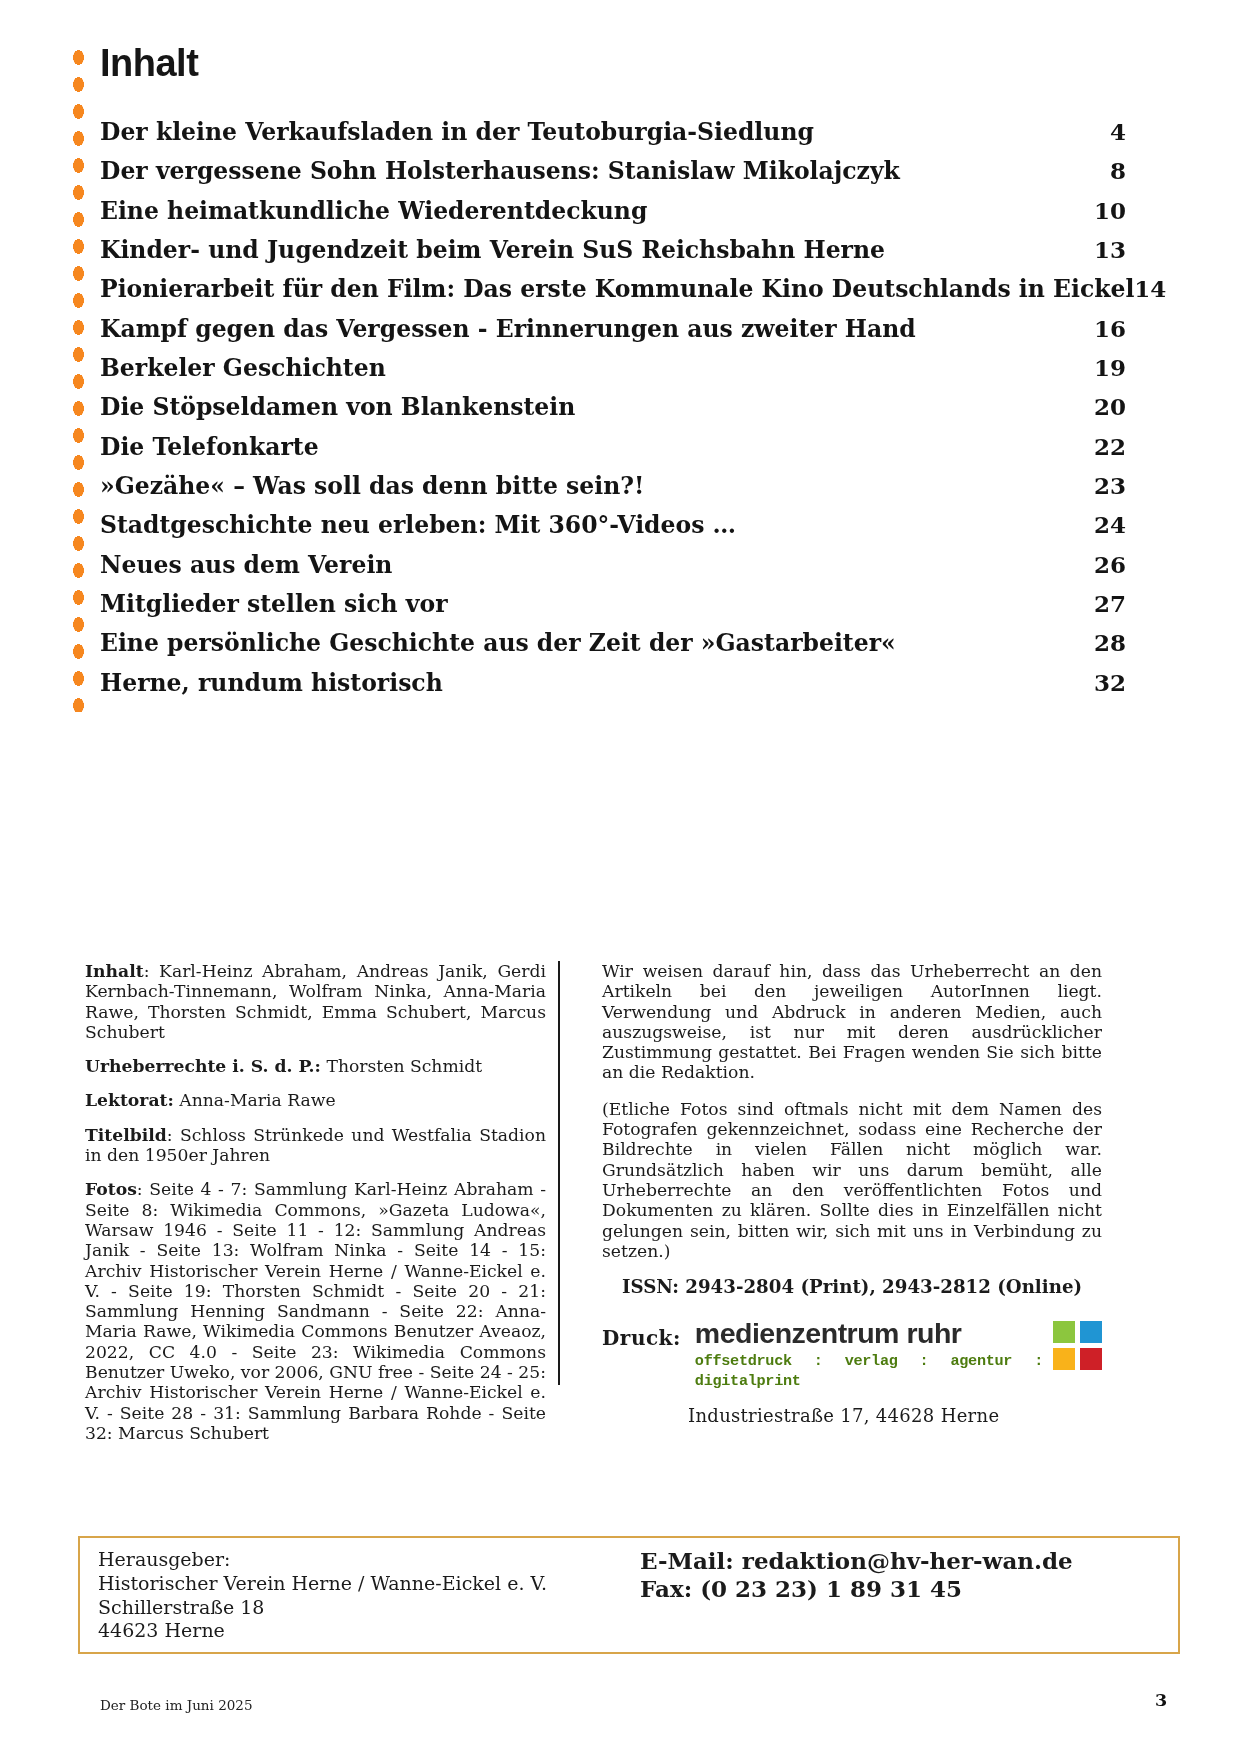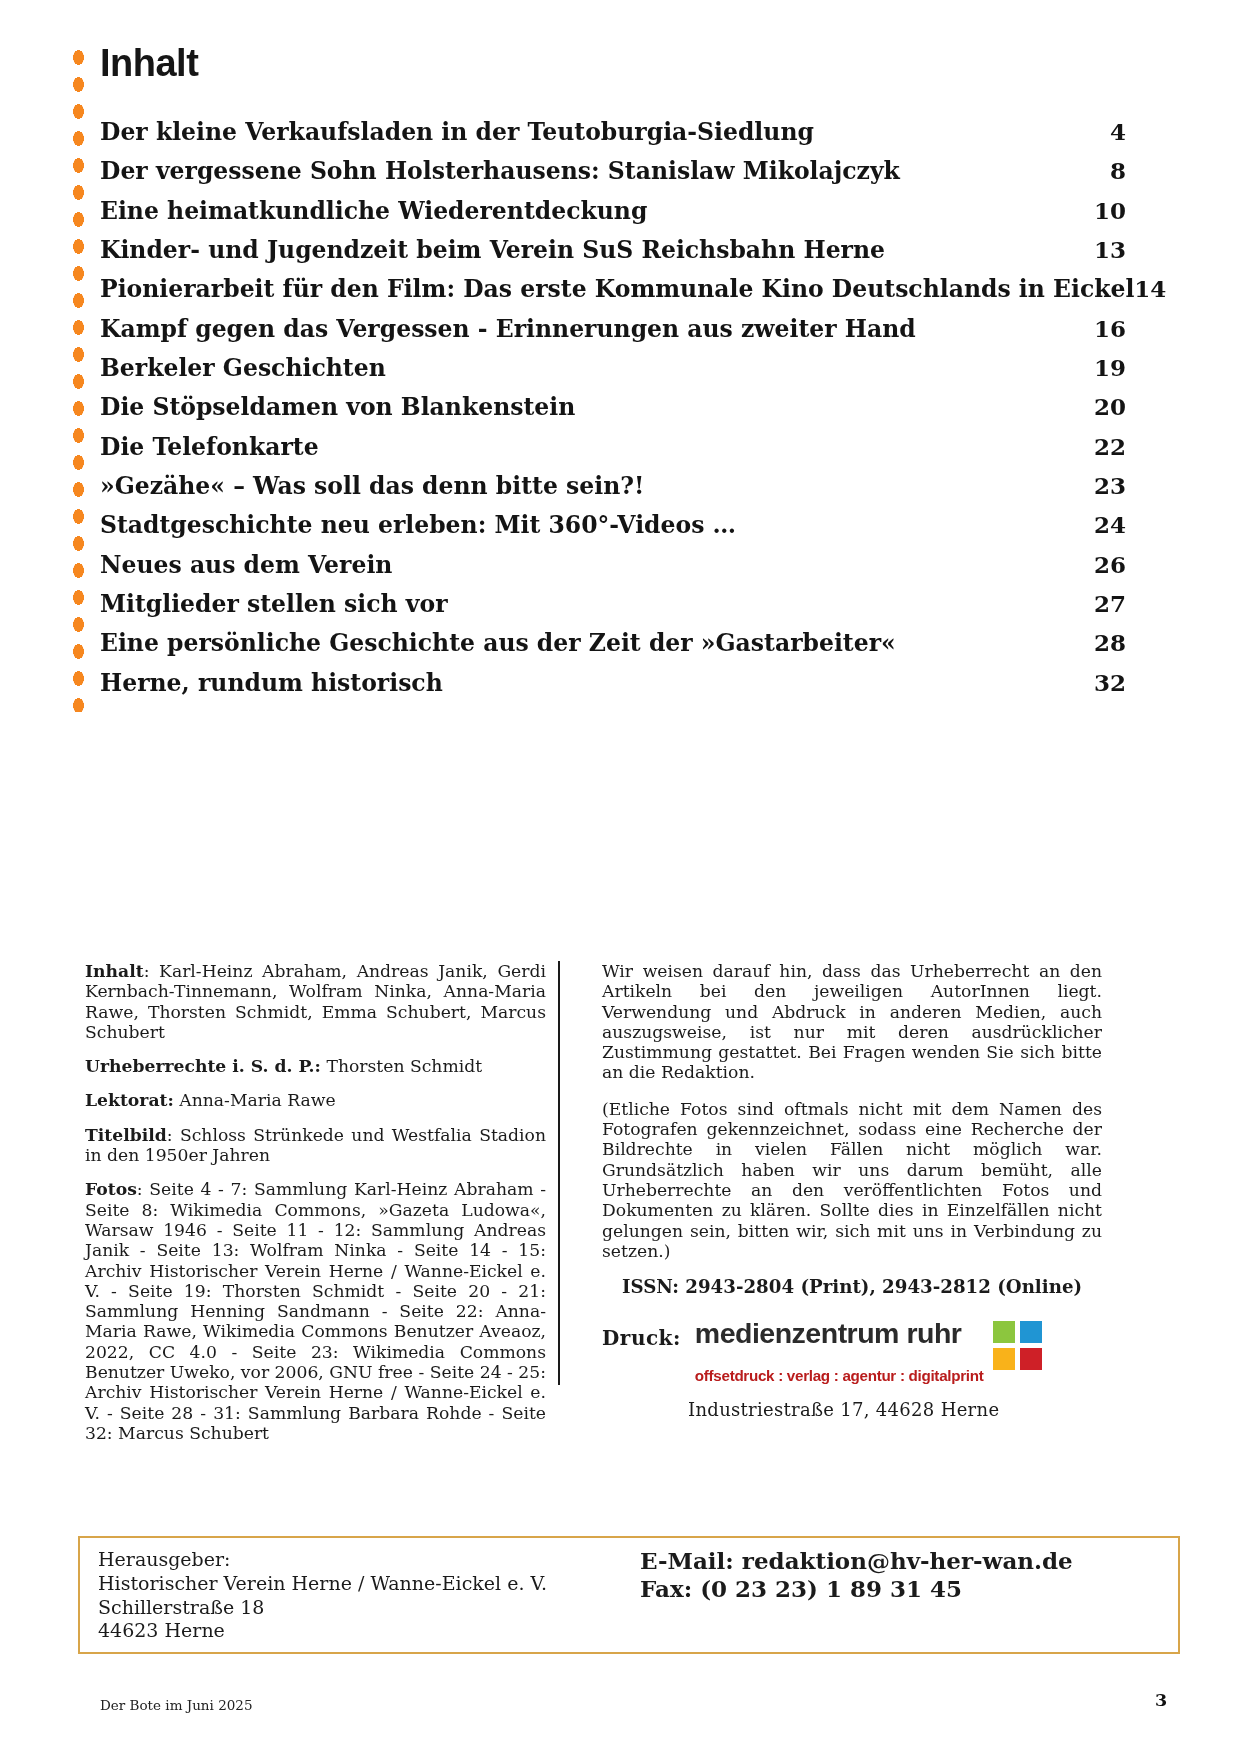--- a/index.html
+++ b/index.html
@@ -45,21 +45,21 @@
   .cp-right{
     position:absolute;left:602px;top:961px;width:500px;
     font-size:17.2px;line-height:20.3px;text-align:justify;
   }
   .cp-right .note{margin:0 0 16px 0;}
   .issn{margin:1px 0 0 0;font-weight:bold;font-size:18.2px;text-align:center;}
   .druck-row{display:flex;align-items:flex-start;margin-top:22px;}
   .druck-label{font-weight:bold;font-size:20px;padding-top:9px;letter-spacing:0.5px;}
   .mzr{margin-left:14px;font-family:"Liberation Sans", sans-serif;}
   .mzr-name{font-weight:bold;font-size:28.5px;letter-spacing:-0.5px;line-height:1;color:#2b2b2b;}
-  .mzr-tagline{font-weight:bold;font-size:15.2px;letter-spacing:-0.3px;margin-top:18px;color:#b91c1c;}
+  .mzr-tagline{font-weight:bold;font-size:15.2px;letter-spacing:-0.3px;margin-top:3px;color:#4d7c0f;font-family:Liberation Mono, monospace;}
   .mzr-squares{
     margin-left:10px;margin-top:2px;
     display:grid;grid-template-columns:22px 22px;grid-template-rows:22px 22px;gap:5px;
   }
   .mzr-squares div{width:22px;height:22px;}
   .mzr-address{margin:14px 0 0 86px;font-size:18px;text-align:left;letter-spacing:0.3px;}
   
   .pubbox{
     position:absolute;left:78px;top:1536px;width:1078px;height:114px;
     border:2px solid var(--boxborder,#d8a54a);

